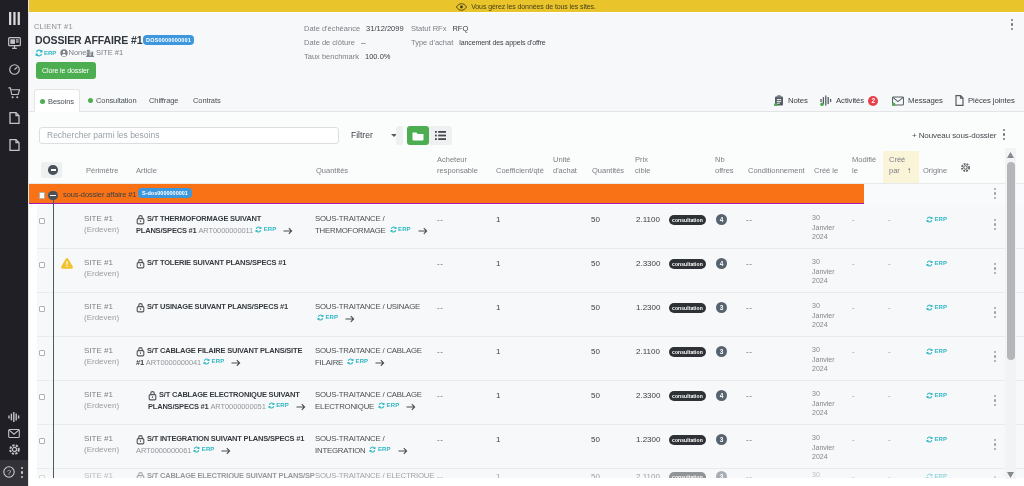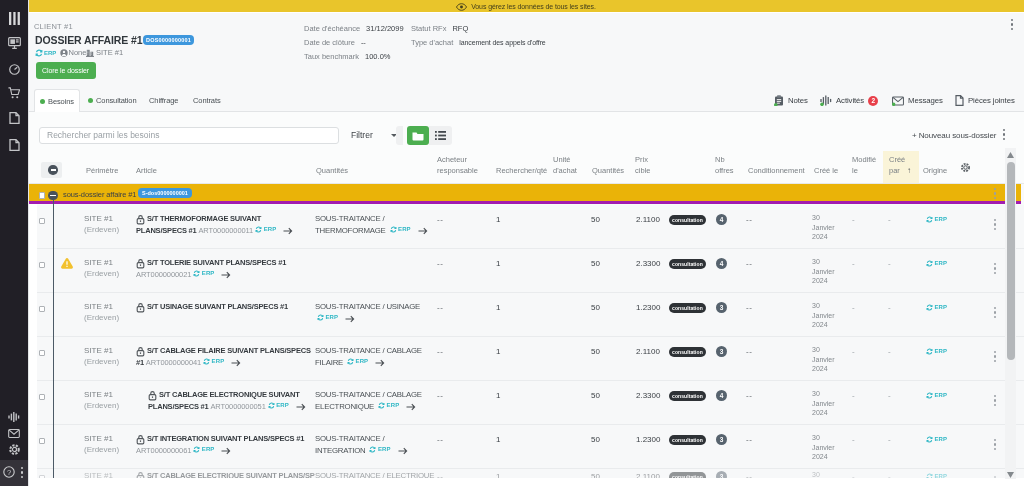--- a/index.html
+++ b/index.html
@@ -45,21 +45,21 @@
 
 #thead {position:absolute;left:0px;top:39px;width:996px;height:34px;font-size:7.5px;color:#7b8085;}
 #thead .h {position:absolute;line-height:11px;}
 .minusbox {position:absolute;left:13px;top:11px;width:21px;height:16px;background:#edeff0;border-radius:2px;}
 .minuscirc {position:absolute;left:7.4px;top:3.2px;width:9.6px;height:9.6px;border-radius:50%;background:#49525b;}
 .minuscirc:after {content:"";position:absolute;left:2.2px;top:4.2px;width:5.2px;height:1.3px;background:#fff;}
 .ybox {position:absolute;left:855px;top:0px;width:36px;height:32px;background:#faf4d8;}
 
 
 #tbl {position:absolute;left:0;top:71px;width:996px;height:295px;background:#f9fafb;border-top:1px solid #e7e9ea;overflow:hidden;}
-.subrow {position:absolute;left:0;top:0;width:993px;height:20px;background:#eab308;border-bottom:3px solid #a21caf;font-size:8px;color:#3c4146;}
+.subrow {position:absolute;left:0;top:0;width:836px;height:20px;background:#f97316;border-bottom:1px solid #a21caf;font-size:8px;color:#3c4146;}
 .subrow .cb {left:10.8px;top:8.2px;}
 .scirc {position:absolute;left:20.2px;top:6.5px;width:9.6px;height:9.6px;border-radius:50%;background:#49525b;z-index:5;}
 .scirc:after {content:"";position:absolute;left:2.2px;top:4.2px;width:5.2px;height:1.3px;background:#fff;}
 .sname {position:absolute;left:35px;top:5.5px;font-size:7.5px;letter-spacing:-.1px;}
 .sbadge {position:absolute;left:110px;top:3.5px;background:#3d97dd;color:#fff;font-size:5.5px;font-weight:bold;padding:2px 4px;border-radius:4px;}
 .treeline {position:absolute;left:24.5px;top:16px;width:1.5px;height:279px;background:#4c5a66;z-index:3;}
 
 .row {position:absolute;left:0;width:996px;height:44px;border-bottom:1px solid #e9ebed;background:#f7f8f9;}
 .cb {position:absolute;width:6.5px;height:6.5px;border:1px solid #aeb2b6;border-radius:1px;background:#fff;z-index:3;}
 .cell {position:absolute;font-size:8px;color:#3c4146;line-height:11px;}
@@ -285,21 +285,21 @@
 
     <div id="thead">
       <div class="minusbox">
           <div class="minuscirc"></div>
         </div>
       <div class="ybox"></div>
       <div class="h" style="left:58px;top:14px">Périmètre</div>
       <div class="h" style="left:108px;top:14px">Article</div>
       <div class="h" style="left:288px;top:14px">Quantités</div>
       <div class="h" style="left:409px;top:3px">Acheteur<br>responsable</div>
-      <div class="h" style="left:468px;top:14px">Rechercher/qté</div>
+      <div class="h" style="left:468px;top:14px">Coefficient/qté</div>
       <div class="h" style="left:525px;top:3px">Unité<br>d'achat</div>
       <div class="h" style="left:564px;top:14px">Quantités</div>
       <div class="h" style="left:607px;top:3px">Prix<br>cible</div>
       <div class="h" style="left:687px;top:3px">Nb<br>offres</div>
       <div class="h" style="left:720px;top:14px">Conditionnement</div>
       <div class="h" style="left:786px;top:14px">Créé le</div>
       <div class="h" style="left:824px;top:3px">Modifié<br>le</div>
       <div class="h" style="left:861px;top:3px">Créé<br>par <span style="font-size:8px;color:#55595e;margin-left:5px">↑</span></div>
       <div class="h" style="left:895px;top:14px">Origine</div>
       <svg class="h" style="left:932px;top:11px" width="11" height="11" viewBox="0 0 14 14">
@@ -382,29 +382,20 @@
             <rect x="7.3" y="10.2" width="1.4" height="1.5" fill="#fff"></rect>
           </svg>
           <div class="cell peri" style="left:56px;top:8px">SITE #1<br><span>(Erdeven)</span></div>
           <div class="cell art0" style="left:108px;top:8px">
             <svg class="lock" viewBox="0 0 12 14">
               <rect x="1.6" y="5.8" width="8.8" height="7" rx="1.4" fill="none" stroke="#51565b" stroke-width="1.5"></rect>
               <path d="M3.7 5.8V4.1a2.3 2.3 0 0 1 4.6 0v1.7" fill="none" stroke="#51565b" stroke-width="1.5"></path>
               <rect x="5.2" y="8.2" width="1.6" height="2" fill="#51565b"></rect>
             </svg>
             <div class="l1"><b>S/T TOLERIE SUIVANT PLANS/SPECS #1</b></div>
-            <div class="l2"><b><span class="art">ART0000000021</span><span class="erp">
-                  <svg viewBox="0 0 16 16" class="sync">
-                    <path d="M13.6 2.2v3.4h-3.4M2.4 13.8v-3.4h3.4" fill="none" stroke="#2eb7c5" stroke-width="2.4"></path>
-                    <path d="M3 6.4a5.2 5.2 0 0 1 10-.9M13 9.6a5.2 5.2 0 0 1-10 .9" fill="none" stroke="#2eb7c5" stroke-width="2.4"></path>
-                  </svg>
-                  <b>ERP</b>
-                </span><span class="arr"><svg width="10" height="8" viewBox="0 0 10 8">
-                    <path d="M0.5 4h8M5.8 1.2 8.6 4 5.8 6.8" fill="none" stroke="#4a4f54" stroke-width="1.1"></path>
-                  </svg></span></b></div>
           </div>
           <div class="cell dim" style="left:409px;top:9px">--</div>
           <div class="cell" style="left:468px;top:9px">1</div>
           <div class="cell" style="left:563px;top:9px">50</div>
           <div class="cell" style="left:608px;top:9px">2.3300</div>
           <div class="pill" style="left:641px;top:10px">consultation</div>
           <div class="nbad" style="left:688px;top:9px">4</div>
           <div class="cell dim" style="left:718px;top:9px">--</div>
           <div class="cell date" style="left:784px;top:8px">30<br>Janvier<br>2024</div>
           <div class="cell dim2" style="left:824px;top:9px">-</div>
@@ -467,21 +458,21 @@
         </div>
 <div class="row" style="top:153px">
           <span class="cb" style="left:10.8px;top:12.5px"></span>
           <div class="cell peri" style="left:56px;top:8px">SITE #1<br><span>(Erdeven)</span></div>
           <div class="cell art0" style="left:108px;top:8px">
             <svg class="lock" viewBox="0 0 12 14">
               <rect x="1.6" y="5.8" width="8.8" height="7" rx="1.4" fill="none" stroke="#51565b" stroke-width="1.5"></rect>
               <path d="M3.7 5.8V4.1a2.3 2.3 0 0 1 4.6 0v1.7" fill="none" stroke="#51565b" stroke-width="1.5"></path>
               <rect x="5.2" y="8.2" width="1.6" height="2" fill="#51565b"></rect>
             </svg>
-            <div class="l1"><b>S/T CABLAGE FILAIRE SUIVANT PLANS/SPECS</b></div>
+            <div class="l1"><b>S/T CABLAGE FILAIRE SUIVANT PLANS/SITE</b></div>
             <div class="l2"><b>#1 <span class="art">ART0000000041</span><span class="erp">
                   <svg viewBox="0 0 16 16" class="sync">
                     <path d="M13.6 2.2v3.4h-3.4M2.4 13.8v-3.4h3.4" fill="none" stroke="#2eb7c5" stroke-width="2.4"></path>
                     <path d="M3 6.4a5.2 5.2 0 0 1 10-.9M13 9.6a5.2 5.2 0 0 1-10 .9" fill="none" stroke="#2eb7c5" stroke-width="2.4"></path>
                   </svg>
                   <b>ERP</b>
                 </span><span class="arr"><svg width="10" height="8" viewBox="0 0 10 8">
                     <path d="M0.5 4h8M5.8 1.2 8.6 4 5.8 6.8" fill="none" stroke="#4a4f54" stroke-width="1.1"></path>
                   </svg></span></b></div>
           </div>

